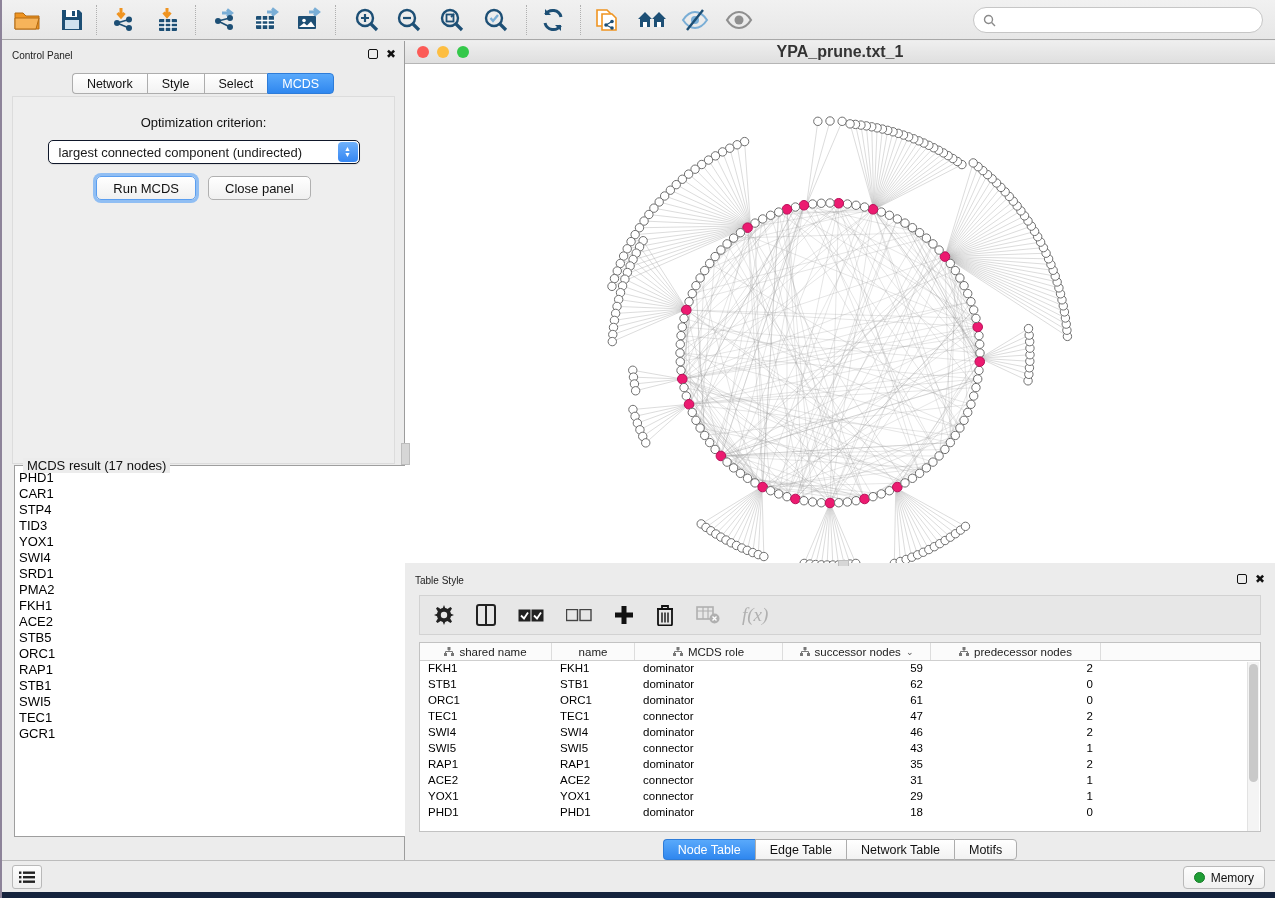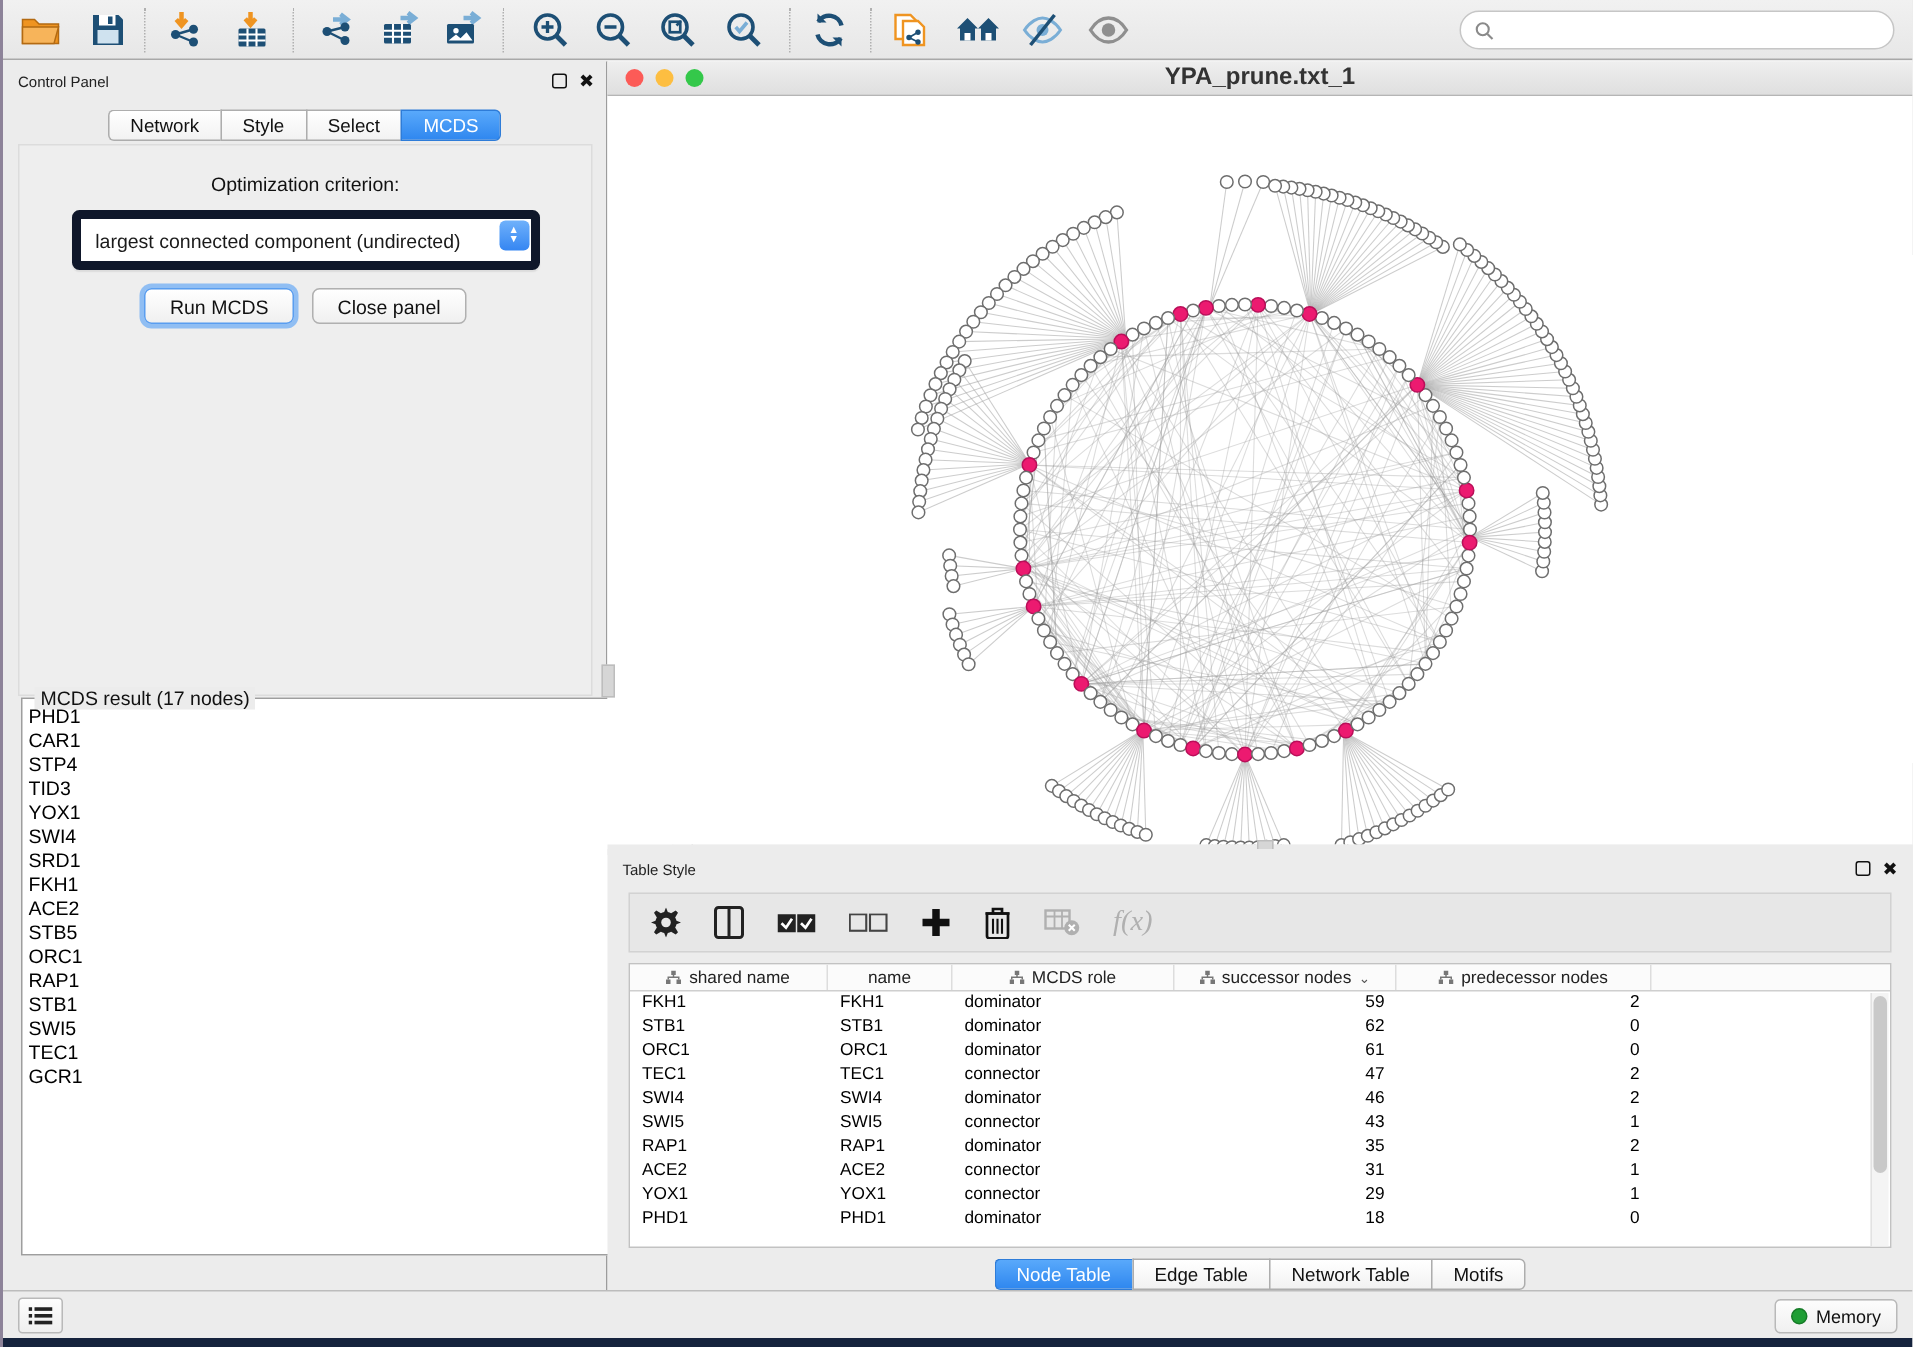--- a/index.html
+++ b/index.html
@@ -27,21 +27,21 @@
   .wicon.float { font-size:11px; border:1.5px solid #111; width:10px; height:10px; border-radius:2px; }
 
   .tab-row { display:flex; justify-content:center; gap:0; margin-top:4px; }
   .tab { height:21px; padding:0 14px; display:flex; align-items:center; background:linear-gradient(#ffffff,#f2f2f2); border:1px solid #adadad; border-right:none; font-size:12.5px; color:#111; cursor:default; }
   .tab:first-child { border-radius:4px 0 0 4px; }
   .tab:last-child  { border-radius:0 4px 4px 0; border-right:1px solid #adadad; }
   .tab.active { background:linear-gradient(#59a9fb,#2f87ef); color:#fff; border-color:#2e7cd8; }
 
   .mcds-content { position:absolute; left:10px; top:55px; width:383px; height:368px; background:#eeeeee; border:1px solid #dcdcdc; }
   .opt-label { text-align:center; margin-top:18px; font-size:13px; color:#111; }
-  .select-box { position:relative; margin:10px auto 0; width:312px; height:40px; background:#fff; border:6px solid #0f172a; border-radius:5px; display:flex; align-items:center; padding-left:10px; font-size:13px; box-shadow:0 1px 1px rgba(0,0,0,.08); }
+  .select-box { position:relative; margin:10px auto 0; width:312px; height:24px; background:#fff; border:1px solid #0f172a; border-radius:5px; display:flex; align-items:center; padding-left:10px; font-size:13px; box-shadow:0 1px 1px rgba(0,0,0,.08); }
   .select-stepper { position:absolute; right:1px; top:1px; width:20px; height:20px; border-radius:4px; background:linear-gradient(#6fb1fb,#3586f2); display:flex; flex-direction:column; align-items:center; justify-content:center; color:#fff; font-size:7px; line-height:6px; }
   .btn-row { display:flex; justify-content:center; gap:12px; margin-top:12px; }
   .mac-btn { height:24px; padding:0 16px; background:linear-gradient(#ffffff,#f0f0f0); border:1px solid #b0b0b0; border-radius:5px; font-size:13px; color:#111; display:flex; align-items:center; cursor:default; }
   .mac-btn.focused { box-shadow:0 0 0 3px rgba(94,164,246,.65); border-color:#5a9ef0; }
 
   .result-box { position:absolute; left:12px; top:424px; width:448px; height:372px; border:1px solid #9e9e9e; background:#fff; }
   .result-legend { position:absolute; left:8px; top:-8px; background:#ececec; padding:0 4px; font-size:13px; color:#111; }
   .result-list { position:absolute; inset:4px 14px 2px 4px; overflow:hidden; font-size:13px; line-height:16px; color:#000; }
   .result-scroll { position:absolute; right:1px; top:1px; width:12px; height:calc(100% - 2px); background:#f2f2f2; border-left:1px solid #e0e0e0; }
 
@@ -267,20 +267,21 @@
   <div class="result-box">
     <div class="result-legend">MCDS result (17 nodes)</div>
     <div class="result-list" id="result-list">
         <div>PHD1</div>
         <div>CAR1</div>
         <div>STP4</div>
         <div>TID3</div>
         <div>YOX1</div>
         <div>SWI4</div>
         <div>SRD1</div>
+        <div>PMA2</div>
         <div>FKH1</div>
         <div>ACE2</div>
         <div>STB5</div>
         <div>ORC1</div>
         <div>RAP1</div>
         <div>STB1</div>
         <div>SWI5</div>
         <div>TEC1</div>
         <div>GCR1</div>
       </div>

